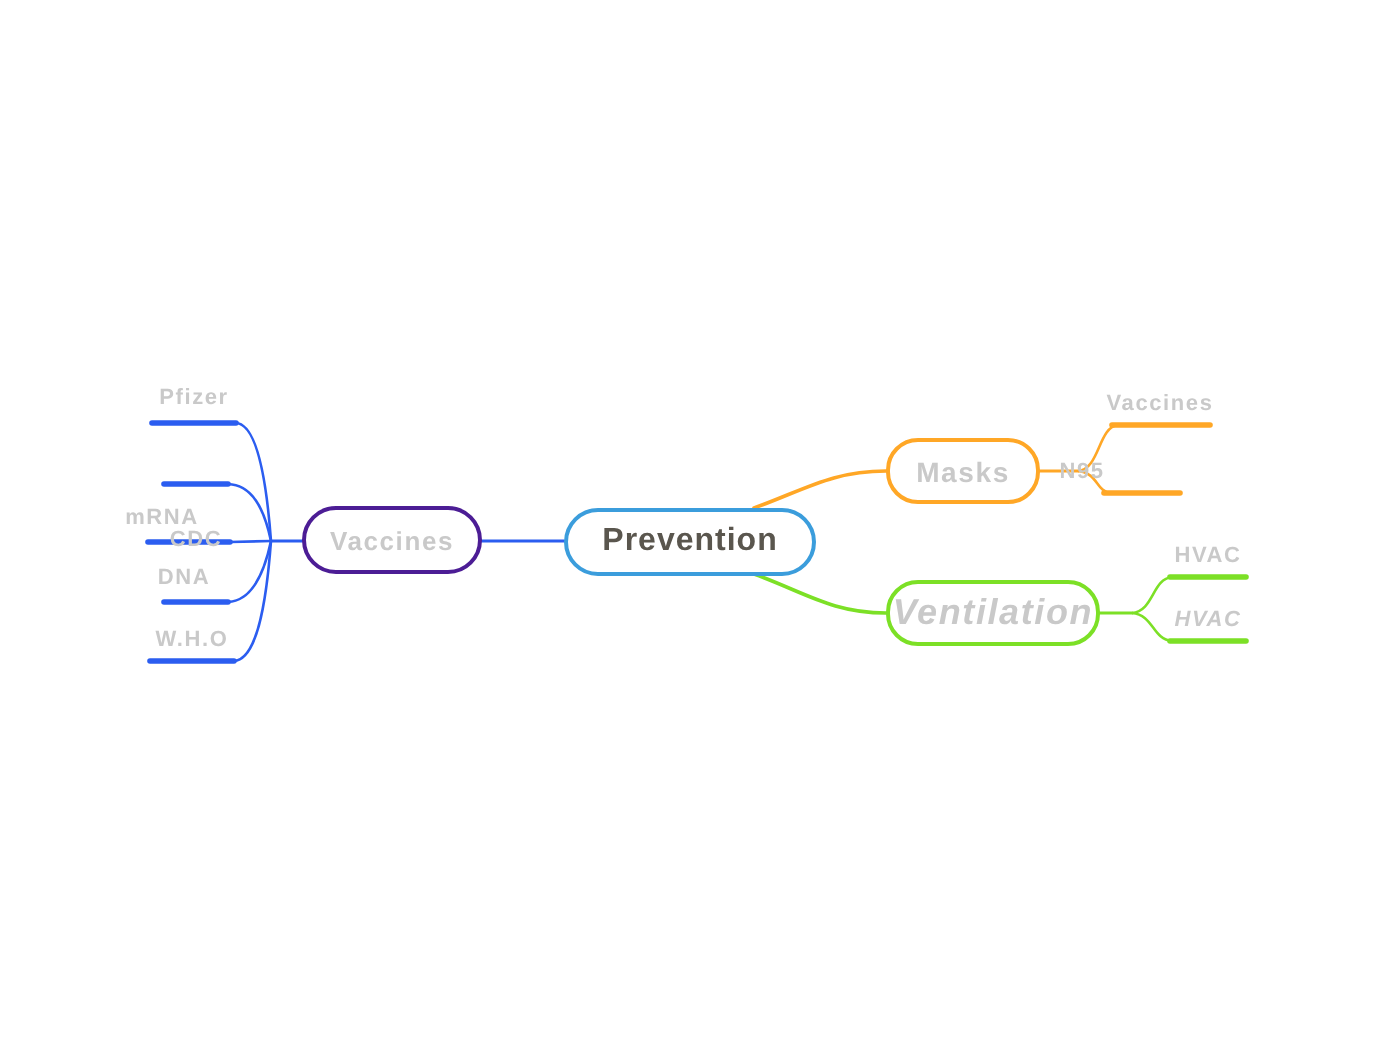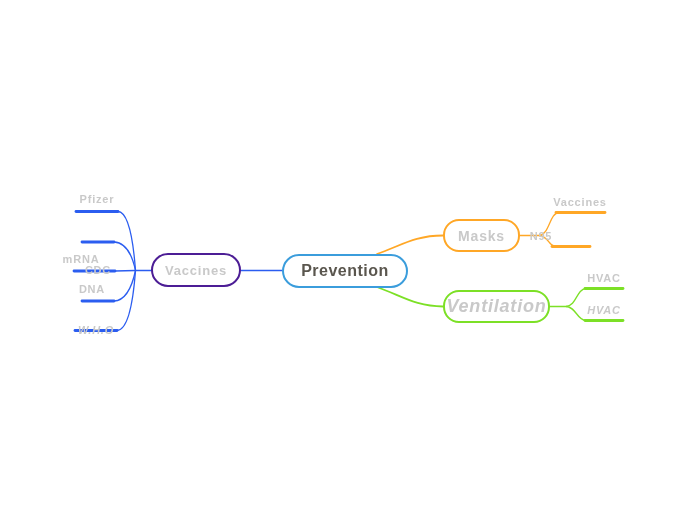--- a/index.html
+++ b/index.html
@@ -73,21 +73,21 @@
     font-size: 11px;
     font-weight: bold;
     letter-spacing: 0.8px;
     color: #c9c9c9;
     cursor: pointer;
   }
   .lbl-pfizer   { left: 57px;  top: 193px; }
   .lbl-cdc      { left: 58px;  top: 224px; margin-top: 40px; }
   .lbl-mrna     { left: 41px;  top: 253px; }
   .lbl-dna      { left: 52px;  top: 283px; }
-  .lbl-who      { left: 56px;  top: 324px; font-style: italic; }
+  .lbl-who      { left: 56px;  top: 314px; }
   .lbl-surgical { left: 540px; top: 196px; }
   .lbl-n95      { left: 501px; top: 230px; }
   .lbl-hepa     { left: 564px; top: 272px; }
   .lbl-hvac     { left: 564px; top: 304px; font-style: italic; }
 </style>
 </head>
 <body>
 
 <div class="canvas">
 

